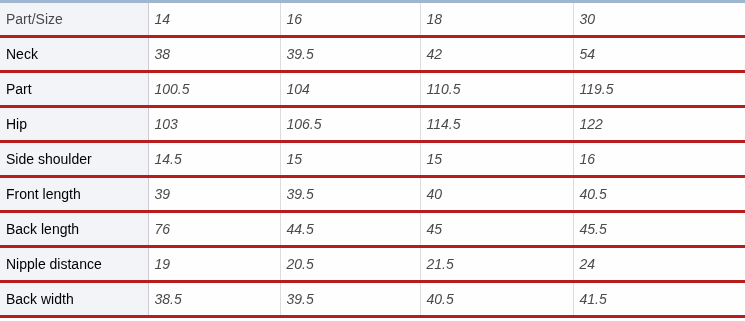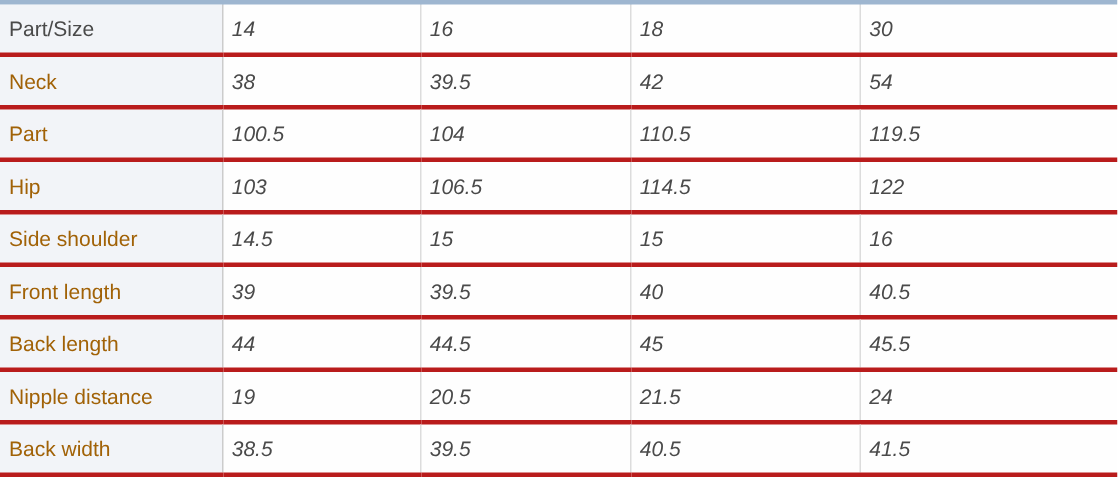--- a/index.html
+++ b/index.html
@@ -43,21 +43,21 @@
     border-bottom: 3px solid #b91c1c;
     background: #fefefe;
     white-space: nowrap;
     overflow: hidden;
     text-overflow: ellipsis;
   }
 
   .size-chart td.label-cell {
     background: #f2f4f8;
     border-right: 1px solid #cccccc;
-    color: #a16207;
+    color: #000000;
   }
 
   .size-chart td.data-cell {
     border-right: 1px solid #dcdcdc;
     font-style: italic;
   }
   .size-chart td.data-cell.last-col {
     border-right: none;
   }
 
@@ -124,21 +124,21 @@
     <tr>
       <td class="label-cell">Front length</td>
       <td class="data-cell">39</td>
       <td class="data-cell">39.5</td>
       <td class="data-cell">40</td>
       <td class="data-cell last-col">40.5</td>
     </tr>
 
     <tr>
       <td class="label-cell">Back length</td>
-      <td class="data-cell">44</td>
+      <td class="data-cell">76</td>
       <td class="data-cell">44.5</td>
       <td class="data-cell">45</td>
       <td class="data-cell last-col">45.5</td>
     </tr>
 
     <tr>
       <td class="label-cell">Nipple distance</td>
       <td class="data-cell">19</td>
       <td class="data-cell">20.5</td>
       <td class="data-cell">21.5</td>

